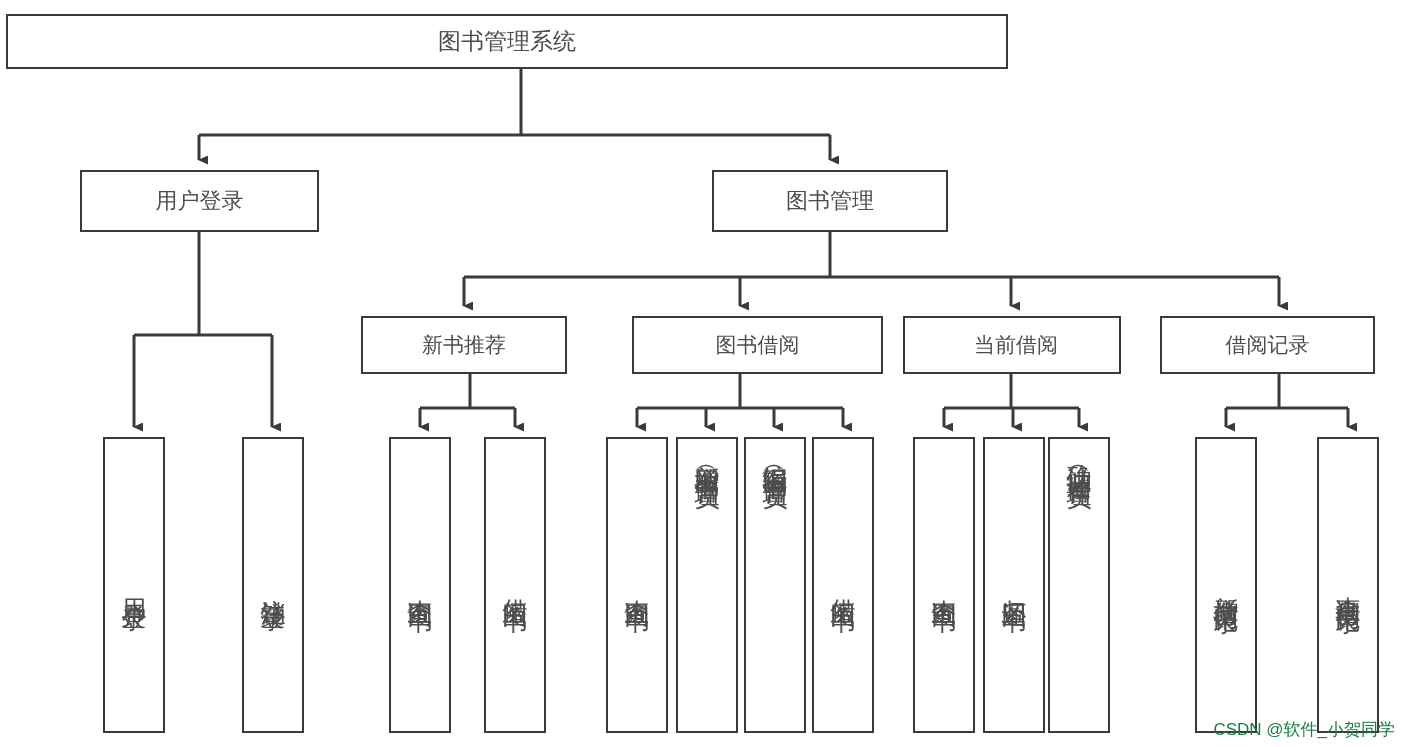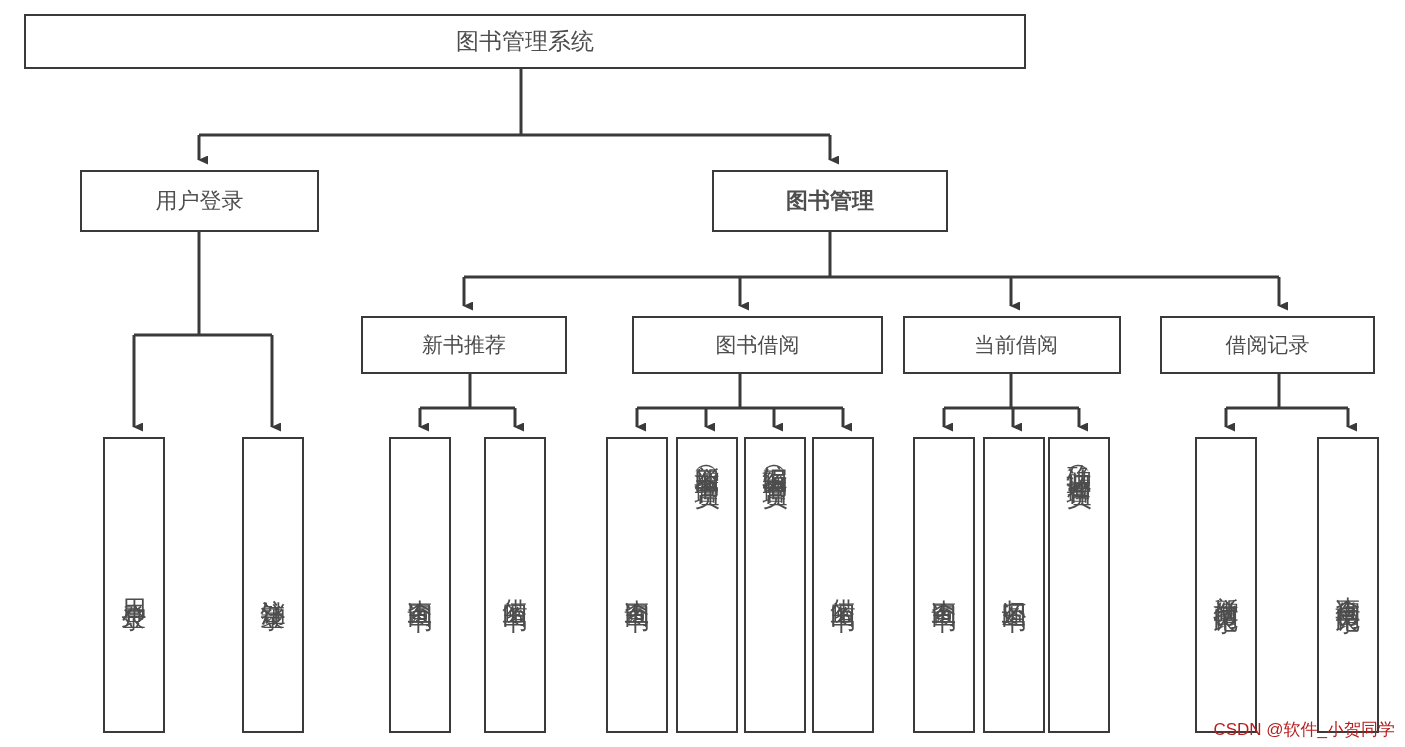--- a/index.html
+++ b/index.html
@@ -35,28 +35,28 @@
     justify-content:center;
     color:#4a4a4a;
   }
   .node .label{
     color:#4d4d4d;
     line-height:1.18;
     text-align:center;
     white-space:nowrap;
   }
   
-  .node.root{ left:24px; top:14px; width:1002px; height:55px; }
+  .node.root{ left:6px; top:14px; width:1002px; height:55px; }
   .node.root .label{ font-size:23px; }
 
   
   .node.lvl1{ height:62px; }
   .node.lvl1 .label{ font-size:22px; }
   .node.n-userlogin{ left:80px;  top:170px; width:239px; }
-  .node.n-bookmgr  { left:712px; top:170px; width:236px;font-weight:bold; }
+  .node.n-bookmgr  { left:712px; top:170px; width:236px; }
 
   
   .node.lvl2{ top:316px; height:58px; }
   .node.lvl2 .label{ font-size:21px; }
   .node.n-newbook { left:361px;  width:206px; }
   .node.n-borrow  { left:632px;  width:251px; }
   .node.n-current { left:903px;  width:218px;padding-left:8px; }
   .node.n-record  { left:1160px; width:215px; }
 
   
@@ -96,21 +96,21 @@
   .lf11{ left:1048px; }
   .lf12{ left:1195px; }
   .lf13{ left:1317px; }
 
   
   #watermark{
     position:absolute;
     right:10px;
     bottom:6px;
     font-size:17px;
-    color:#b91c1c;
+    color:#15803d;
     z-index:3;
     white-space:nowrap;
     font-family:"Liberation Sans","DejaVu Sans",sans-serif;
   }
 </style>
 </head>
 <body>
 
 <div id="canvas">
 

